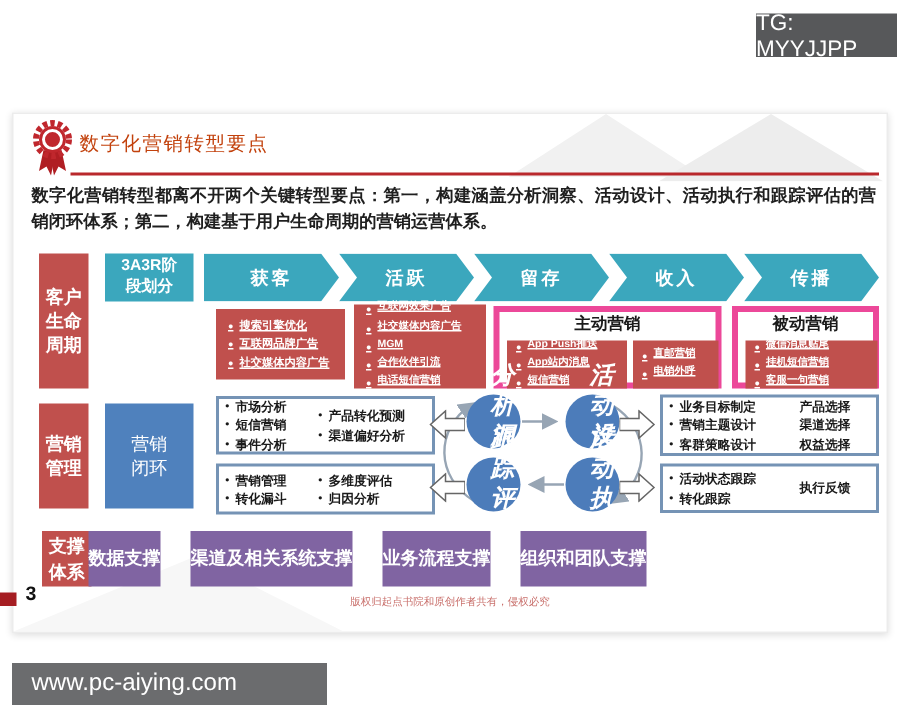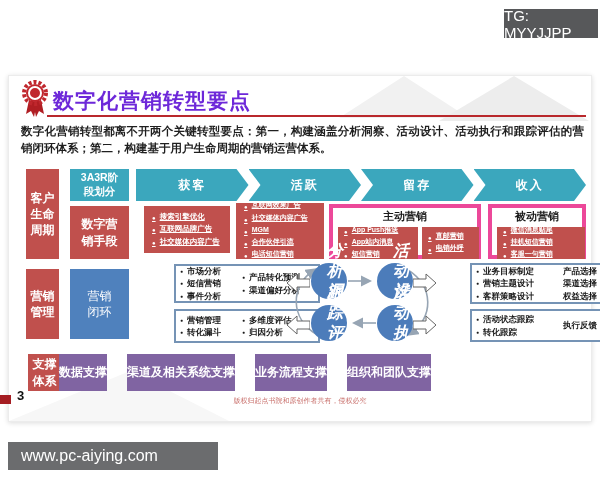--- a/index.html
+++ b/index.html
@@ -10,21 +10,21 @@
   .tg-badge{left:504px;top:9px;width:94px;height:29px;background:#57585A;color:#fff;
             font-size:15px;display:flex;align-items:center;justify-content:center;}
   .watermark{left:8px;top:442px;width:210px;height:28px;background:#6B6C6E;color:#fff;
              font-size:16px;display:flex;align-items:center;padding-left:13px;}
   
   .slide{left:8px;top:75px;width:584px;height:347px;background:#fff;border:1px solid #ececec;
          box-shadow:0 1px 5px rgba(0,0,0,.14);}
   .deco{clip-path:polygon(50% 0,100% 100%,0 100%);}
   .layer{position:absolute;inset:0;}
   
-  .title{left:44px;top:11px;font-size:21px;font-weight:bold;color:#6d28d9;letter-spacing:1px;}
+  .title{left:44px;top:11px;font-size:13px;font-weight:normal;color:#c2410c;letter-spacing:1px;}
   .title-line{left:38px;top:39px;width:539px;height:2px;background:#B9282C;}
   .intro{left:12px;top:47px;width:563px;font-size:11.5px;font-weight:bold;color:#1f1f1f;
          line-height:1.5;text-align:justify;font-family:Liberation Mono, monospace;}
   
   .rbox{background:#C0504D;color:#fff;display:flex;align-items:center;justify-content:center;
         text-align:center;font-weight:bold;line-height:1.35;}
   .tealbox{background:#3BA7BD;color:#fff;display:flex;align-items:center;justify-content:center;
         text-align:center;font-weight:bold;line-height:1.3;}
   .bluebox{background:#4F81BD;color:#fff;display:flex;align-items:center;justify-content:center;
         text-align:center;font-weight:normal;line-height:1.35;}
@@ -37,21 +37,21 @@
            clip-path:polygon(0 0,calc(100% - 12px) 0,100% 50%,calc(100% - 12px) 100%,0 100%,12px 50%);}
   .chevron:first-child{clip-path:polygon(0 0,calc(100% - 12px) 0,100% 50%,calc(100% - 12px) 100%,0 100%);}
   
   .list{display:flex;flex-direction:column;justify-content:center;text-decoration:underline;}
   .li{display:flex;gap:4px;align-items:flex-start;}
   .li .dot{font-size:6px;margin-top:3px;}
   .redlist{background:#C0504D;color:#fff;font-size:7.5px;font-weight:600;padding:3px 2px 3px 8px;line-height:1.55;}
   .minilist{background:#C0504D;color:#fff;font-size:7px;font-weight:600;padding:2px 2px 2px 6px;line-height:1.5;}
   .outline{background:#fff;border:4px solid #ec4899;}
   .outline .bt{font-size:11px;font-weight:bold;color:#1a1a1a;text-align:center;line-height:17px;}
-  .wcols{display:flex;background:#fff;border:2px solid #7593B5;padding:3px 4px;margin-left:30px;}
+  .wcols{display:flex;background:#fff;border:2px solid #7593B5;padding:3px 4px;}
   .wcol{display:flex;flex-direction:column;justify-content:center;flex:1;
         font-size:8.5px;font-weight:bold;color:#1a1a1a;line-height:1.45;}
   .wcol .dot{font-size:5px;margin-top:3px;}
   .plain .li{padding-left:2px;}
   
   .circle{width:36px;height:36px;border-radius:50%;background:#4C7CBA;color:#fff;
           font-size:16px;font-weight:bold;display:flex;align-items:center;justify-content:center;
           text-align:right;line-height:1.25;padding:0 4px;font-style:italic;}
   
   .pagebar{left:0;top:395px;width:11px;height:9px;background:#A51D22;}
@@ -84,23 +84,23 @@
     <div class="abs title-line"></div>
     <div class="abs intro">数字化营销转型都离不开两个关键转型要点：第一，构建涵盖分析洞察、活动设计、活动执行和跟踪评估的营销闭环体系；第二，构建基于用户生命周期的营销运营体系。</div>
 
     <div class="abs rbox" style="left:17px;top:93px;width:33px;height:90px;font-size:12px;padding:0 4px;">客户生命周期</div>
     <div class="abs tealbox" style="left:61px;top:93px;width:59px;height:32px;font-size:10.5px;padding:0 7px;word-break:break-all;">3A3R阶段划分</div>
     <div class="abs stages" style="left:127px;top:93px;width:450px;height:32px;">
         <div class="chevron">获客</div>
         <div class="chevron">活跃</div>
         <div class="chevron">留存</div>
         <div class="chevron">收入</div>
+        <div class="chevron">传播</div>
       </div>
 
-    <div class="abs rbox" style="left:61px;top:130px;width:59px;height:53px;font-size:12px;padding:0 8px;">数字营销手段</div>
     <div class="abs list redlist" style="left:135px;top:130px;width:86px;height:47px;">
         <div class="li">
           <span class="dot">●</span>
           <span>搜索引擎优化</span>
         </div>
         <div class="li">
           <span class="dot">●</span>
           <span>互联网品牌广告</span>
         </div>
         <div class="li">

